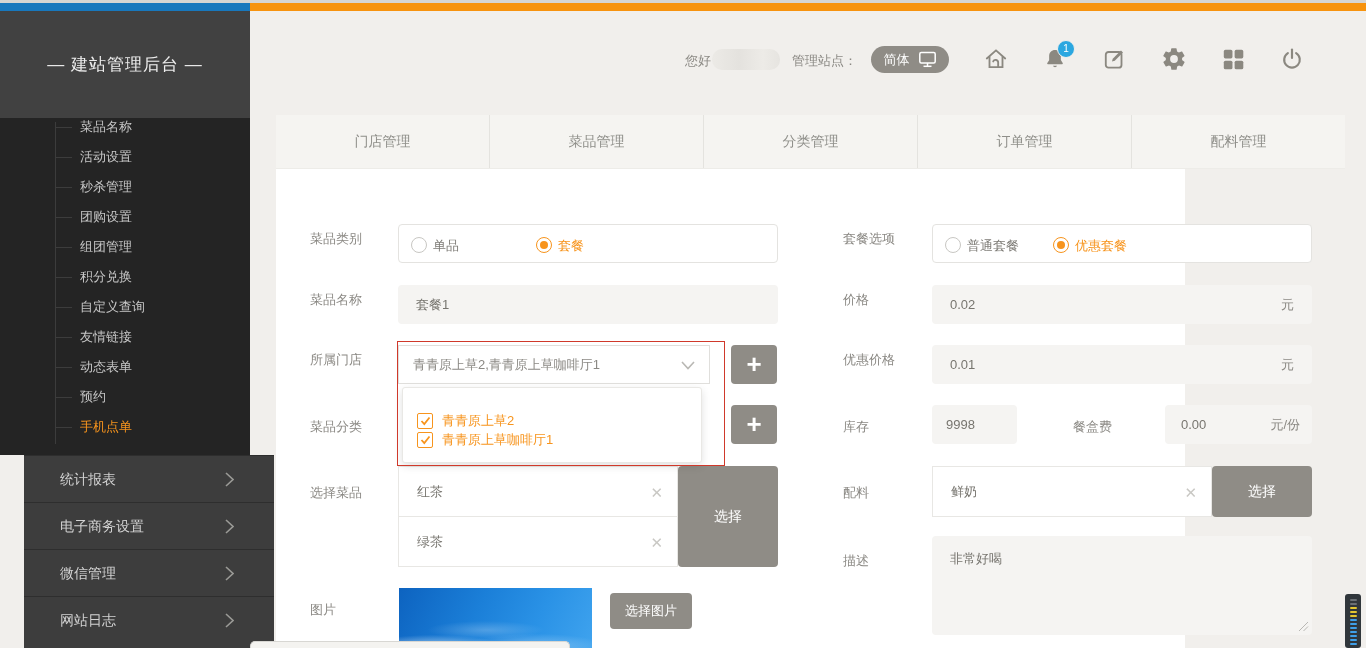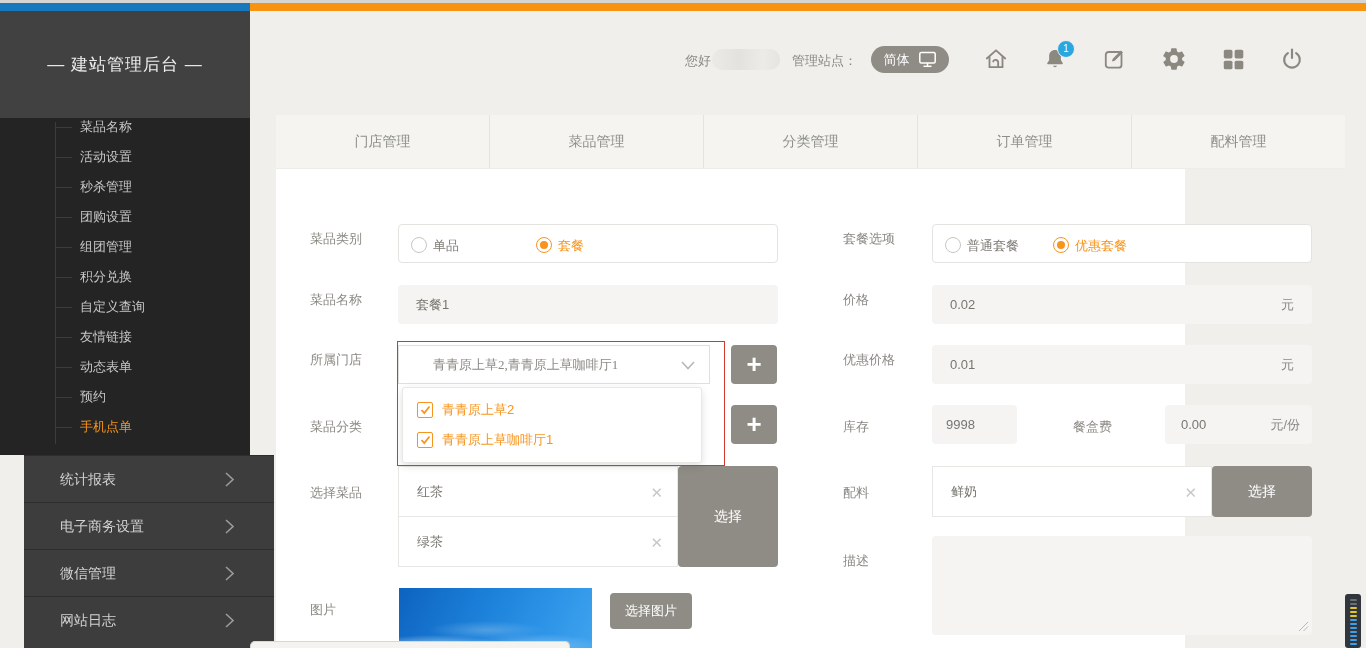--- a/index.html
+++ b/index.html
@@ -230,36 +230,36 @@
   </div>
 
   <span class="flabel" style="left:567px;top:176px;">价格</span>
   <div class="ginput" style="left:656px;top:170px;width:380px;height:39px;">
     <div class="val">0.02</div>
     <span class="unit">元</span>
   </div>
 
   <span class="flabel" style="left:34px;top:236px;">所属门店</span>
   <div class="wrow" style="position:absolute;left:122px;top:230px;width:310px;height:37px;border-color:#e0dfdc;line-height:37px;cursor:pointer;">
-    <span style="padding-left:34px;color:#8b8984;font-family:Liberation Serif, serif;">青青原上草2,青青原上草咖啡厅1</span>
+    <span style="padding-left:14px;color:#8b8984;">青青原上草2,青青原上草咖啡厅1</span>
     <svg style="position:absolute;right:14px;top:15px;" width="14" height="9" viewBox="0 0 14 9">
         <polyline points="1,1 7,7.5 13,1" fill="none" stroke="#b9b8b4" stroke-width="1.6"></polyline>
       </svg>
   </div>
   <div class="graybtn" style="left:455px;top:230px;width:46px;height:39px;font-size:26px;font-weight:bold;">+</div>
 
   <span class="flabel" style="left:567px;top:236px;">优惠价格</span>
   <div class="ginput" style="left:656px;top:230px;width:380px;height:39px;">
     <div class="val">0.01</div>
     <span class="unit">元</span>
   </div>
 
   <div class="redframe"></div>
   <div class="dropdown">
-    <div class="opt" style="top:7px;">
+    <div class="opt" style="top:18px;">
       <div class="cbox">
         <svg width="11" height="10" viewBox="0 0 11 10">
             <polyline points="1.5,5 4.3,8 9.5,1.5" fill="none" stroke="#f7941d" stroke-width="1.8"></polyline>
           </svg>
       </div>
       <span>青青原上草2</span>
     </div>
     <div class="opt" style="top:37px;">
       <div class="cbox">
         <svg width="11" height="10" viewBox="0 0 11 10">
@@ -296,20 +296,21 @@
 
   <span class="flabel" style="left:567px;top:369px;">配料</span>
   <div class="wrow" style="position:absolute;left:656px;top:351px;width:278px;height:49px;line-height:49px;">
     <span style="padding-left:18px;">鲜奶</span>
     <span class="xmark">✕</span>
   </div>
   <div class="graybtn" style="left:936px;top:351px;width:100px;height:51px;font-size:14px;">选择</div>
 
   <span class="flabel" style="left:567px;top:437px;">描述</span>
   <div class="ginput" style="left:656px;top:421px;width:380px;height:99px;line-height:normal;">
+    <div style="padding:14px 0 0 18px;">非常好喝</div>
     <svg class="resize-handle" width="12" height="12" viewBox="0 0 12 12">
       <line x1="2" y1="11" x2="11" y2="2" stroke="#b9b8b4" stroke-width="1"></line>
       <line x1="6.5" y1="11" x2="11" y2="6.5" stroke="#b9b8b4" stroke-width="1"></line>
     </svg>
   </div>
 
   <span class="flabel" style="left:34px;top:486px;">图片</span>
   <div class="thumb"></div>
   <div class="graybtn" style="left:334px;top:478px;width:82px;height:36px;font-size:13px;">选择图片</div>
 

